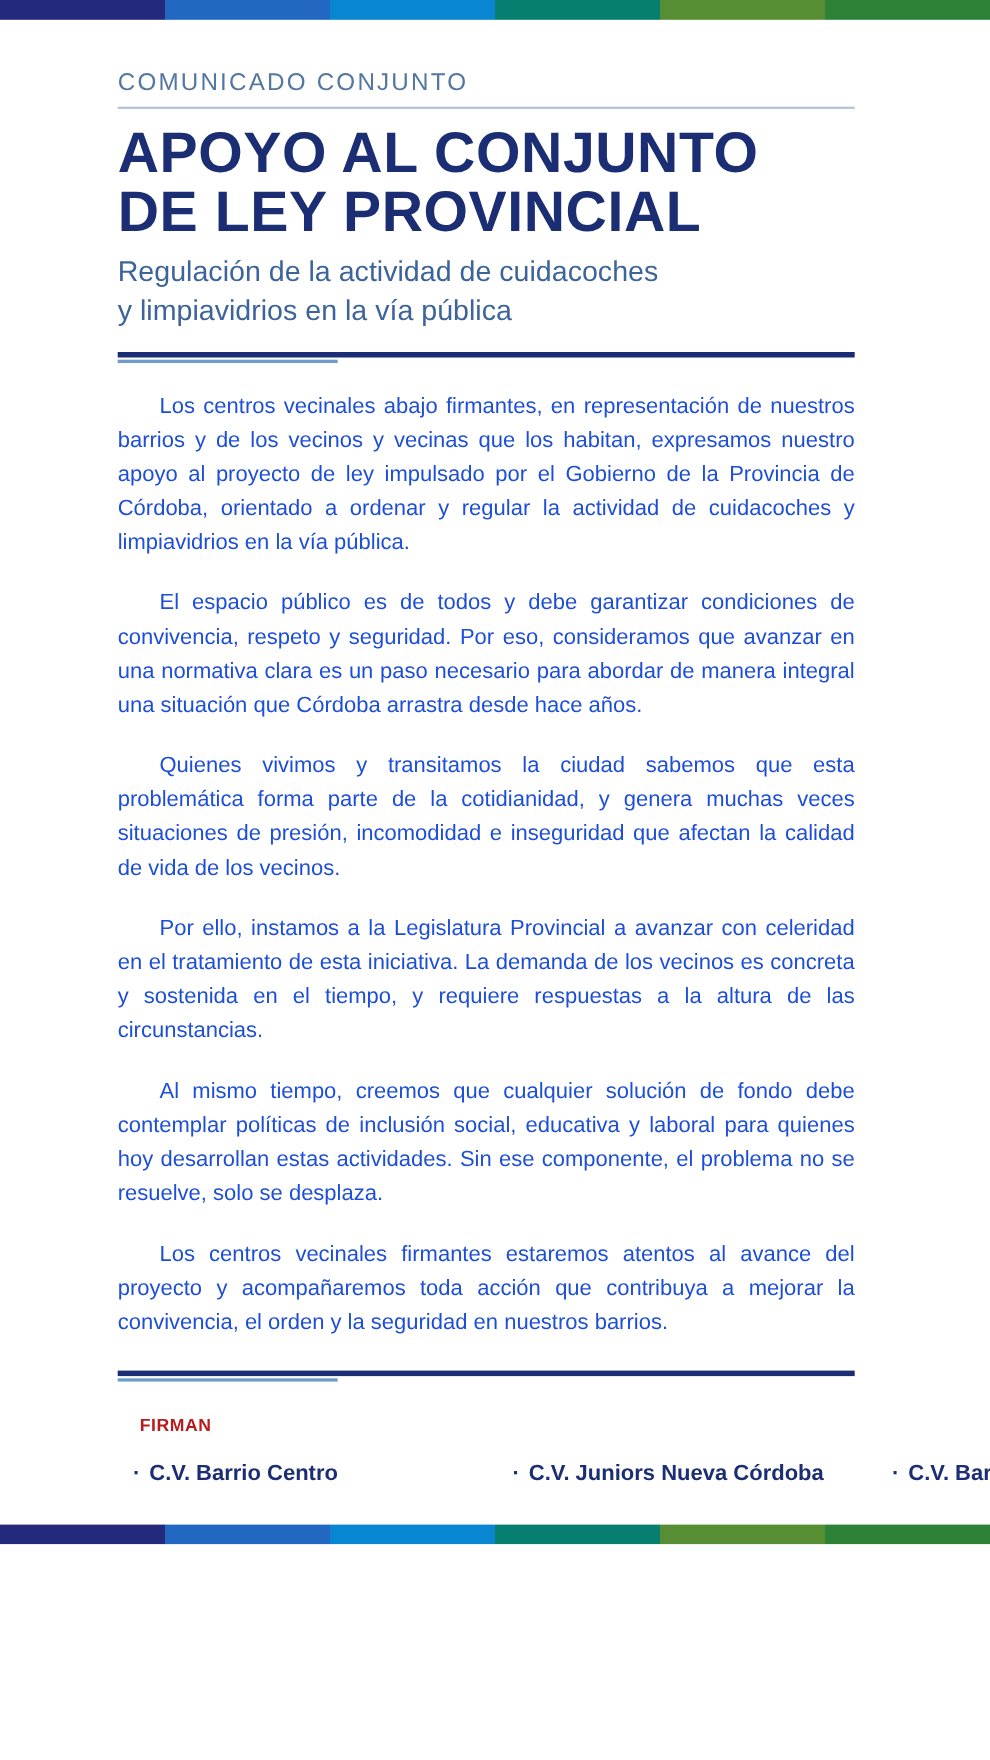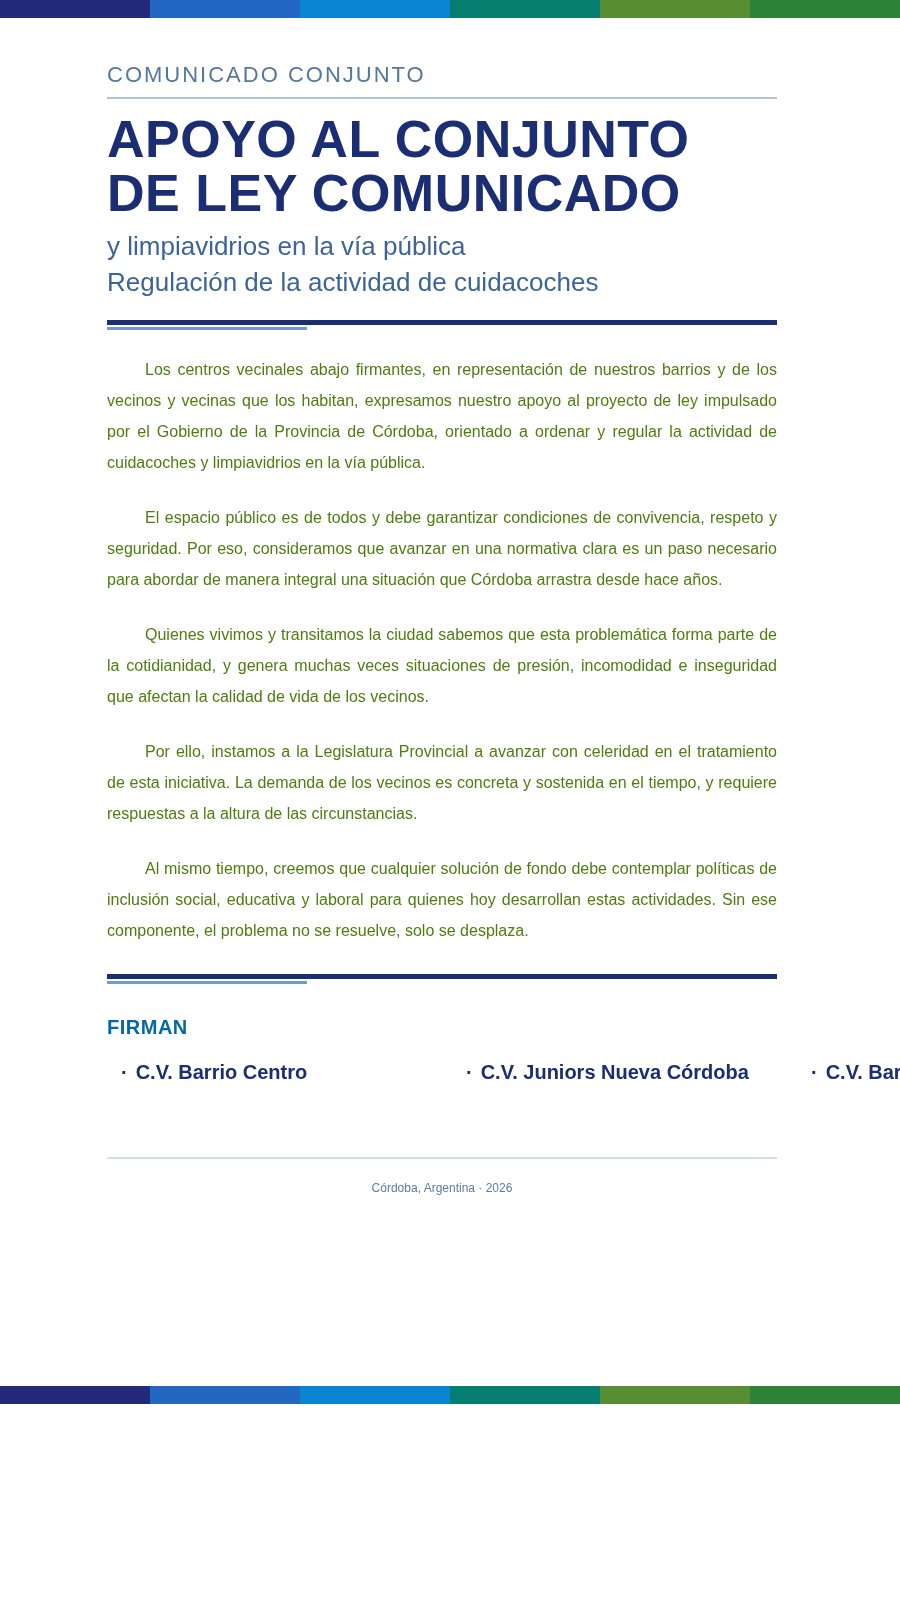--- a/index.html
+++ b/index.html
@@ -51,35 +51,36 @@
     line-height: 36px;
     color: #3c649a;
   }
   .divider { margin-top: 20px; }
   .divider .rule-navy { height: 5px; background: #1b2e73; }
   .divider .rule-sky  { margin-top: 2px; height: 3px; width: 200px; background: #6f9dc9; }
 
   .paragraphs { margin-top: 14px; }
   .paragraphs p {
     margin: 24px 0 0 0;
-    font-size: 16px;
+    font-size: 20px;
     line-height: 31px;
     text-align: justify;
     text-indent: 38px;
-    color: #4d7c0f;
+    color: #1d4ed8;
   }
 
   .divider-2 { margin-top: 28px; }
 
   .firman-heading {
     margin-top: 32px;
-    font-size: 20px;
+    font-size: 16px;
     font-weight: bold;
     letter-spacing: 0.5px;
-    color: #0369a1;
+    color: #b91c1c;
+    margin-left: 20px;
   }
   .firman-grid {
     margin-top: 14px;
     display: grid;
     grid-template-columns: 335px 335px;
     grid-auto-rows: 38px;
     grid-auto-flow: column;
     gap: 10px;
   }
   .firman-item {
@@ -118,39 +119,40 @@
       <div class="bar-seg" style="background: rgb(46, 130, 55);"></div>
     </div>
 
   <div class="content">
 
     <div class="kicker">COMUNICADO CONJUNTO</div>
     <div class="kicker-rule"></div>
 
     <div class="title">
       <div>APOYO AL CONJUNTO</div>
-      <div>DE LEY COMUNICADO</div>
+      <div>DE LEY PROVINCIAL</div>
     </div>
 
     <div class="subtitle">
+      <div>Regulación de la actividad de cuidacoches</div>
       <div>y limpiavidrios en la vía pública</div>
-      <div>Regulación de la actividad de cuidacoches</div>
     </div>
 
     <div class="divider">
       <div class="rule-navy"></div>
       <div class="rule-sky"></div>
     </div>
 
     <div class="paragraphs">
       <p>Los centros vecinales abajo firmantes, en representación de nuestros barrios y de los vecinos y vecinas que los habitan, expresamos nuestro apoyo al proyecto de ley impulsado por el Gobierno de la Provincia de Córdoba, orientado a ordenar y regular la actividad de cuidacoches y limpiavidrios en la vía pública.</p>
       <p>El espacio público es de todos y debe garantizar condiciones de convivencia, respeto y seguridad. Por eso, consideramos que avanzar en una normativa clara es un paso necesario para abordar de manera integral una situación que Córdoba arrastra desde hace años.</p>
       <p>Quienes vivimos y transitamos la ciudad sabemos que esta problemática forma parte de la cotidianidad, y genera muchas veces situaciones de presión, incomodidad e inseguridad que afectan la calidad de vida de los vecinos.</p>
       <p>Por ello, instamos a la Legislatura Provincial a avanzar con celeridad en el tratamiento de esta iniciativa. La demanda de los vecinos es concreta y sostenida en el tiempo, y requiere respuestas a la altura de las circunstancias.</p>
       <p>Al mismo tiempo, creemos que cualquier solución de fondo debe contemplar políticas de inclusión social, educativa y laboral para quienes hoy desarrollan estas actividades. Sin ese componente, el problema no se resuelve, solo se desplaza.</p>
+      <p>Los centros vecinales firmantes estaremos atentos al avance del proyecto y acompañaremos toda acción que contribuya a mejorar la convivencia, el orden y la seguridad en nuestros barrios.</p>
     </div>
 
     <div class="divider divider-2">
       <div class="rule-navy"></div>
       <div class="rule-sky"></div>
     </div>
 
     <div class="firman-heading">FIRMAN</div>
 
     <div class="firman-grid">

